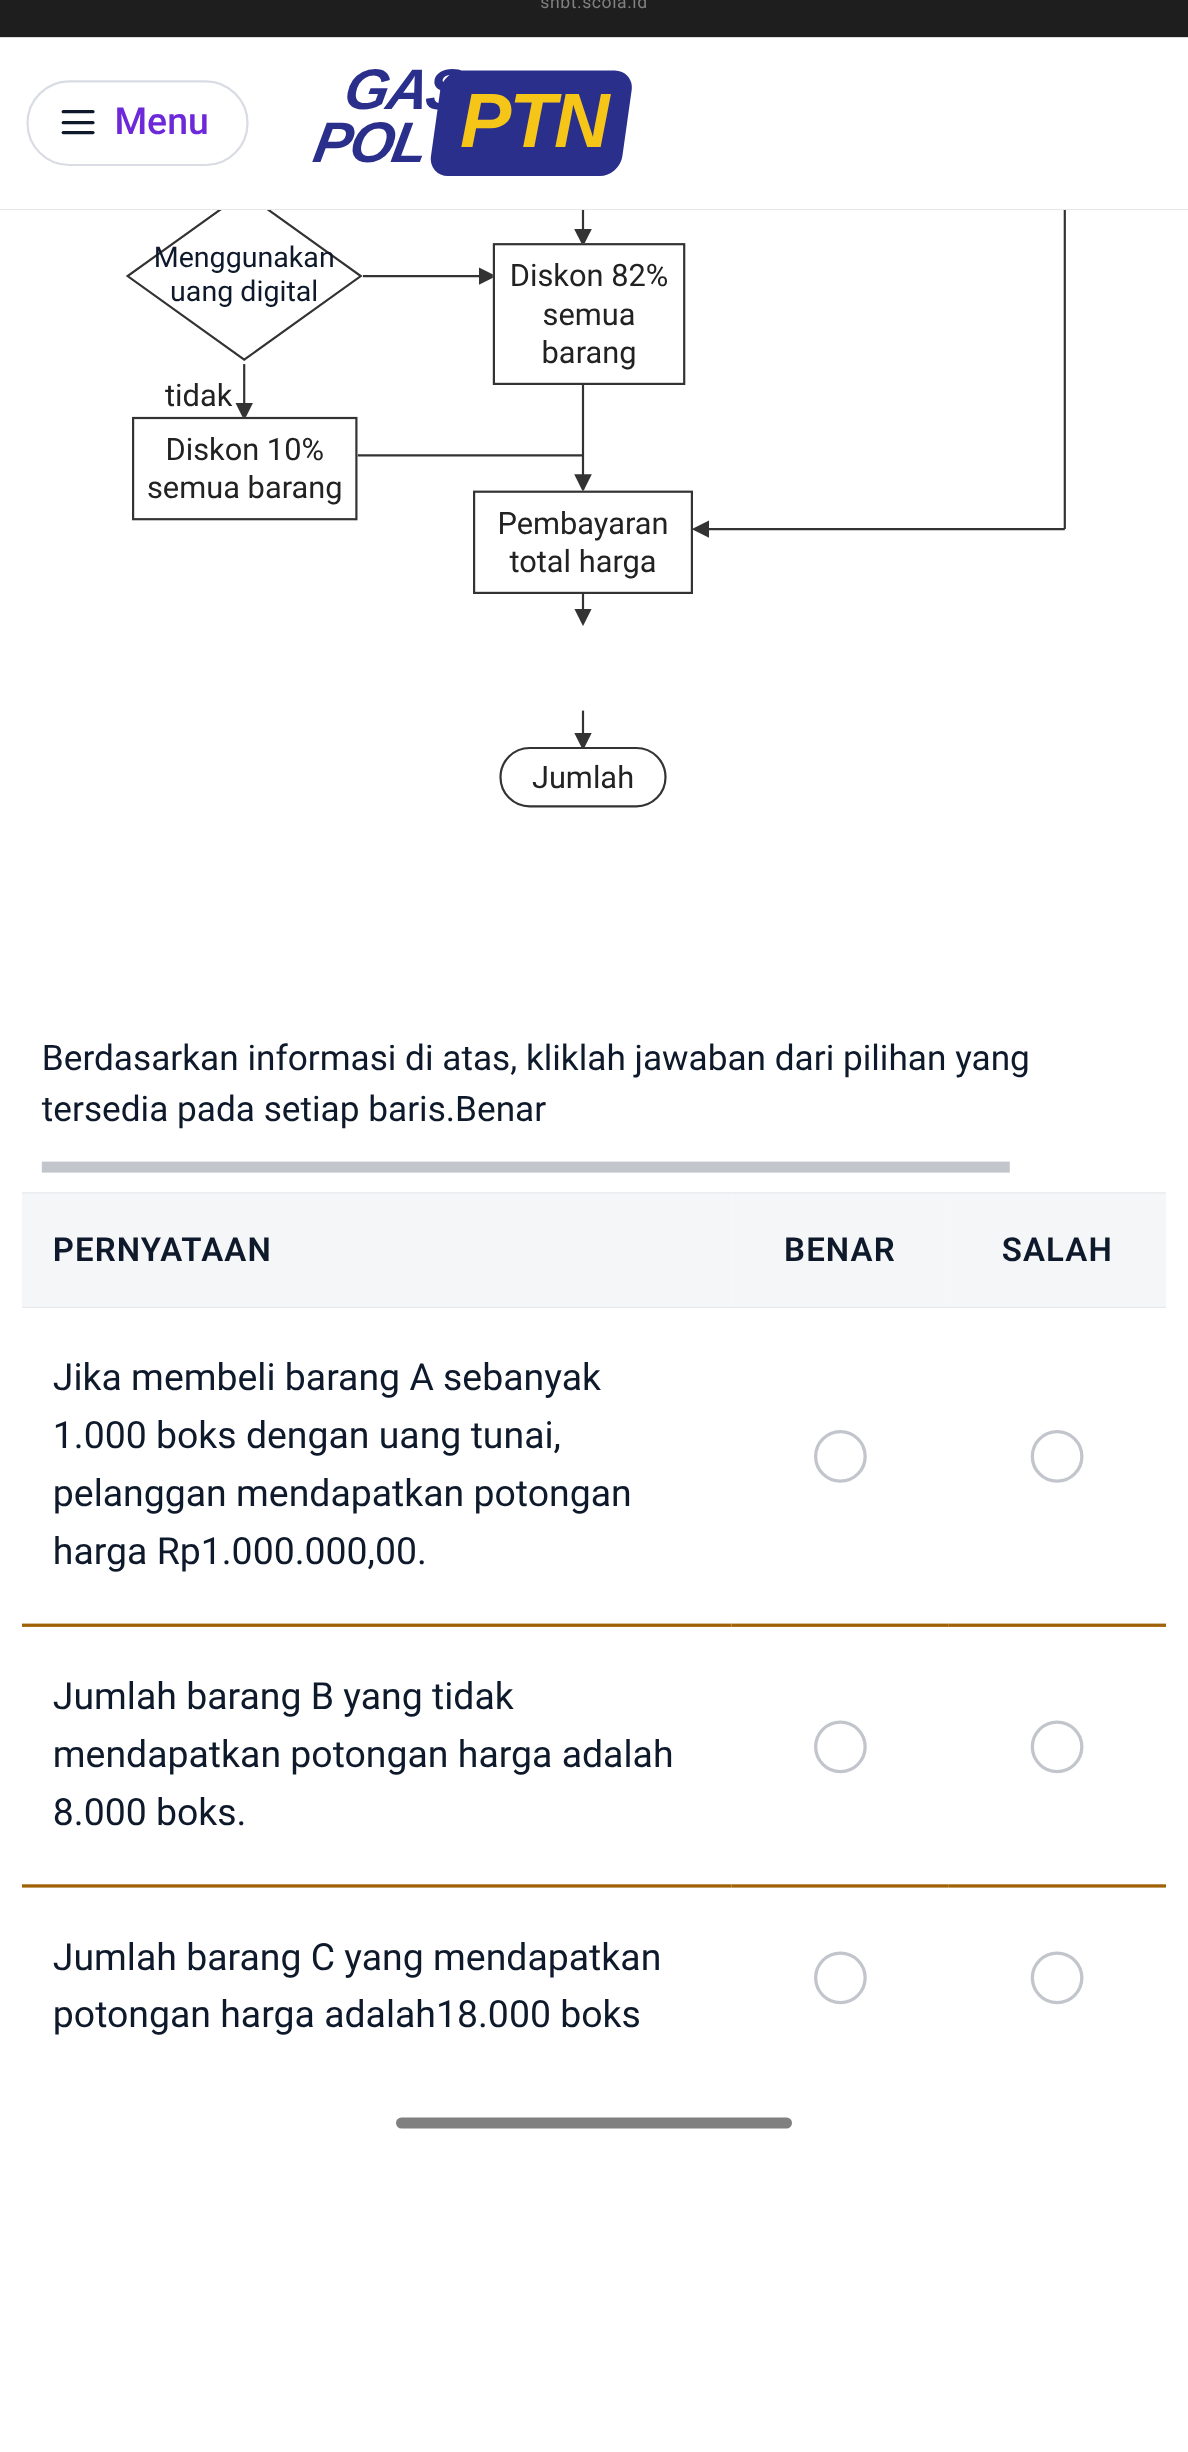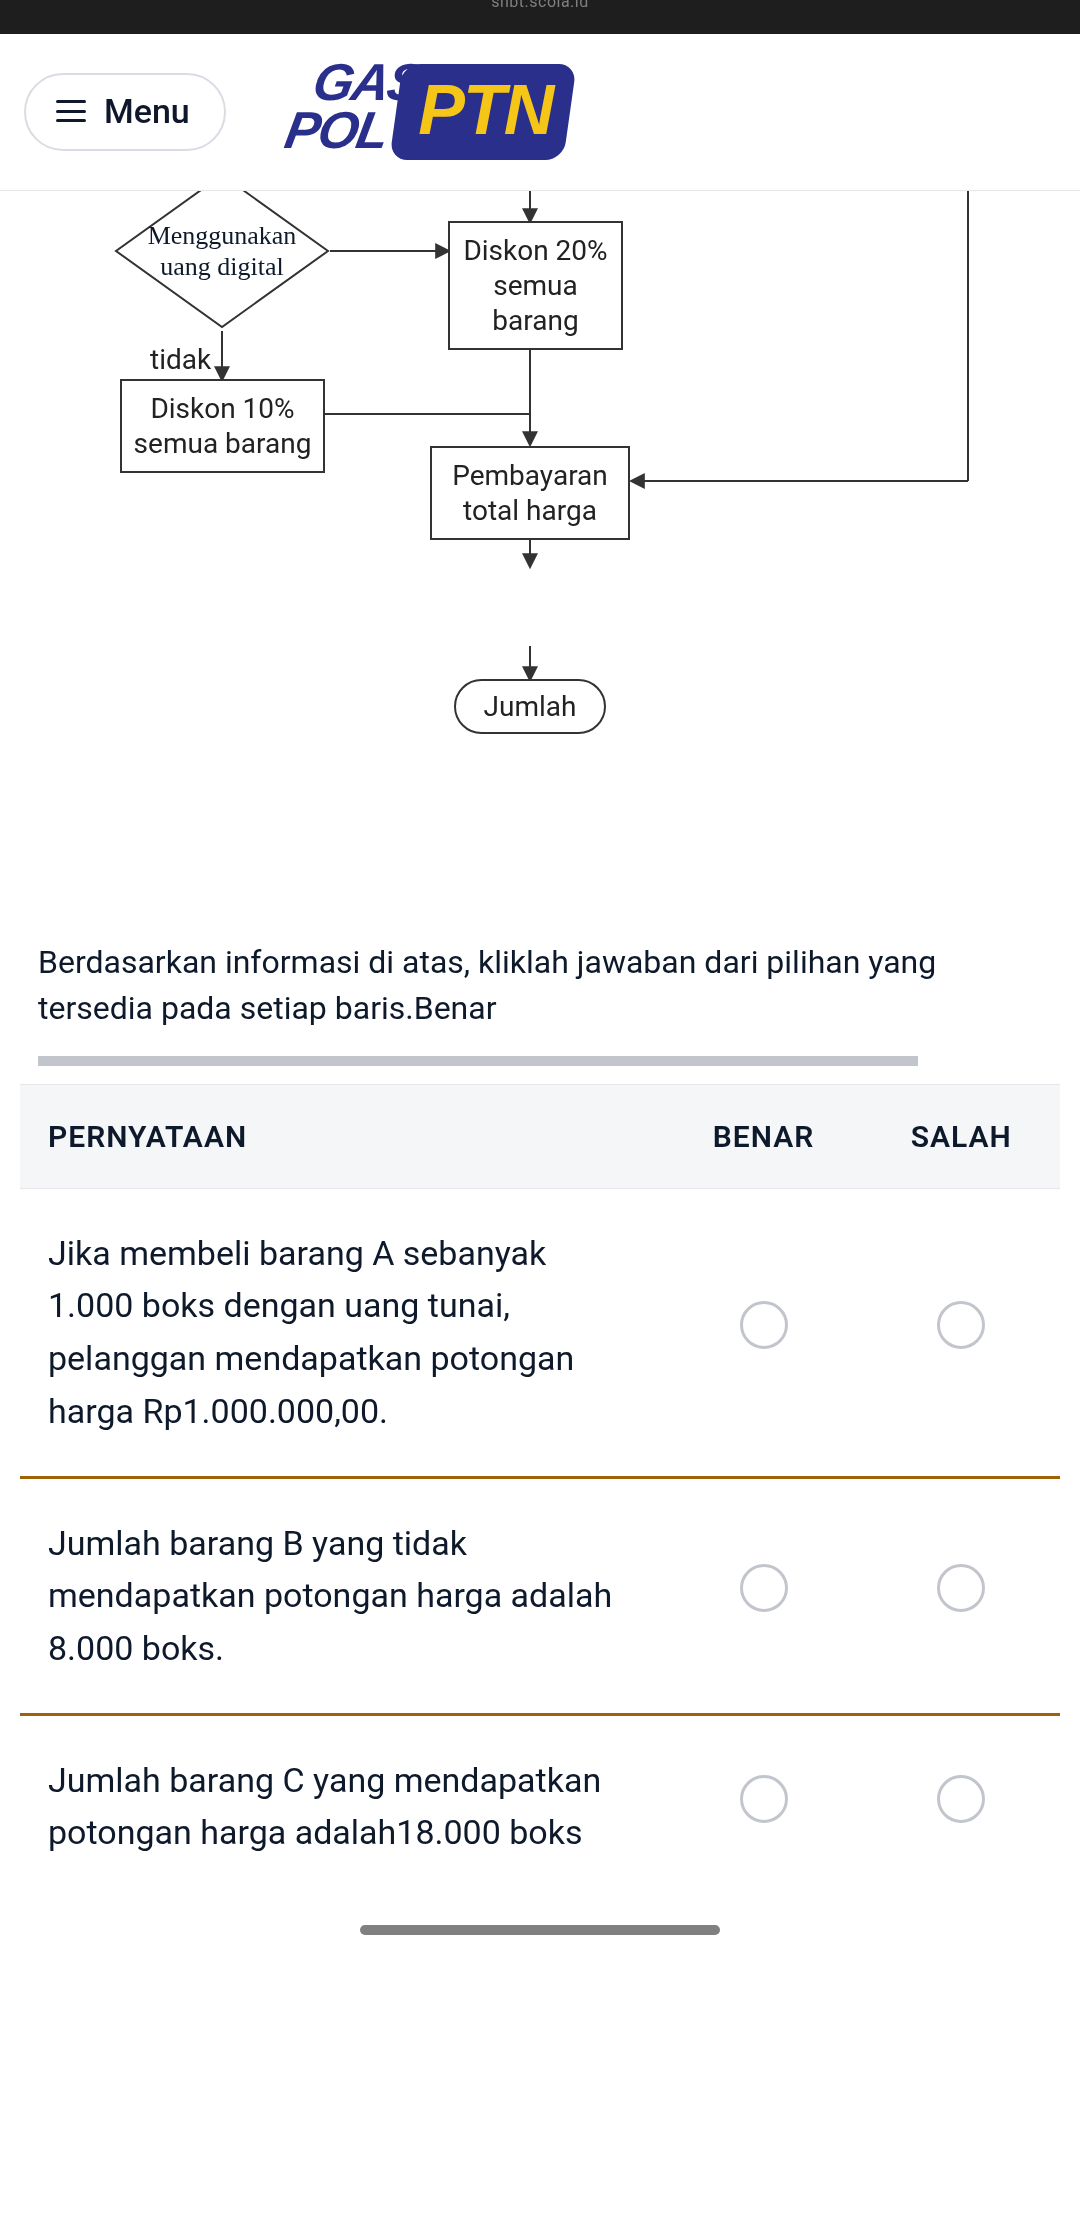--- a/index.html
+++ b/index.html
@@ -5,21 +5,21 @@
   * { margin:0; padding:0; box-sizing:border-box; }
   body { font-family: -apple-system, BlinkMacSystemFont, "Segoe UI", Roboto, Helvetica, Arial, sans-serif; background:#fff; color:#0e1a2b; width:1080px; }
   
   .topbar { background:#1e1e1e; height:34px; display:flex; align-items:flex-start; justify-content:center; color:#808080; font-size:16px; letter-spacing:0.5px; overflow:hidden; }
   .topbar span { position:relative; top:-8px; }
   
   .header { background:#fff; border-bottom:1px solid #e5e7eb; display:flex; align-items:center; padding:18px 24px 18px 24px; gap:60px; }
   .menu-btn { border:2px solid #d9dde3; border-radius:40px; padding:16px 34px 18px 30px; display:flex; align-items:center; gap:18px; background:#fff; cursor:pointer; }
   .burger { width:30px; height:22px; display:flex; flex-direction:column; justify-content:space-between; }
   .burger span { display:block; height:3px; background:#0e1a2b; border-radius:2px; }
-  .menu-btn .lbl { font-size:34px; font-weight:500; color:#0f172a; }
+  .menu-btn .lbl { font-size:34px; font-weight:500; color:#6d28d9; }
   .logo { position:relative; width:360px; height:120px; }
   .logo .gas { font-family: Impact, "Arial Black", sans-serif; font-style:italic; font-weight:900; font-size:52px; color:#2b2f8c; position:absolute; left:28px; top:0; letter-spacing:-2px; transform:skewX(-10deg); }
   .logo .pol { font-family: Impact, "Arial Black", sans-serif; font-style:italic; font-weight:900; font-size:52px; color:#2b2f8c; position:absolute; left:0; top:48px; letter-spacing:-2px; transform:skewX(-10deg);}
   .logo .ptn { position:absolute; left:110px; top:12px; background:#2b2f8c; border-radius:18px; padding:6px 18px 10px 22px; transform:skewX(-8deg); }
   .logo .ptn span { font-family: Impact, "Arial Black", sans-serif; font-weight:900; font-size:70px; color:#f5c518; letter-spacing:-2px; font-style:italic; display:inline-block; transform:skewX(8deg);}
   
   .content { padding:0 20px 0 20px; }
   .diagram-wrap { position:relative; height:700px; overflow:hidden; }
   .diagram { position:absolute; top:-10px; left:30px; right:30px; bottom:0; }
   
@@ -98,39 +98,39 @@
         <line x1="480" y1="120" x2="480" y2="263" stroke="#333" stroke-width="2" marker-end="url(#arrow)"></line>
 
         <line x1="172" y1="280" x2="172" y2="220" stroke="none"></line>
         <line x1="275" y1="233" x2="480" y2="233" stroke="#333" stroke-width="2"></line>
 
         <line x1="480" y1="345" x2="480" y2="385" stroke="#333" stroke-width="2" marker-end="url(#arrow)"></line>
 
         <line x1="480" y1="465" x2="480" y2="498" stroke="#333" stroke-width="2" marker-end="url(#arrow)"></line>
       </svg>
 
-      <div class="diamond" style="left:62px; top:-10px;font-family:Liberation Serif, serif;">
+      <div class="diamond" style="left:62px; top:-10px;">
         <svg viewBox="0 0 220 160">
             <polygon points="110,4 216,80 110,156 4,80" fill="#fff" stroke="#333" stroke-width="2"></polygon>
           </svg>
         <div class="txt">
             <span style="white-space:pre-line;">Menggunakan
 uang digital</span>
           </div>
       </div>
 
       <div class="label-naked" style="left:100px; top:162px;">tidak</div>
 
       <div class="box" style="left:70px; top:198px; width:205px;">
         <span class="boxlabel" style="white-space:pre-line;">Diskon 10%
 semua barang</span>
       </div>
 
       <div class="box" style="left:398px; top:40px; width:175px;">
-        <span class="boxlabel" style="white-space:pre-line;">Diskon 20%
+        <span class="boxlabel" style="white-space:pre-line;">Diskon 82%
 semua barang</span>
       </div>
 
       <div class="box" style="left:380px; top:265px; width:200px;">
         <span class="boxlabel" style="white-space:pre-line;">Pembayaran
 total harga</span>
       </div>
 
 
       <div class="box terminator" style="left:404px; top:498px; width:152px; padding:8px 6px;">

